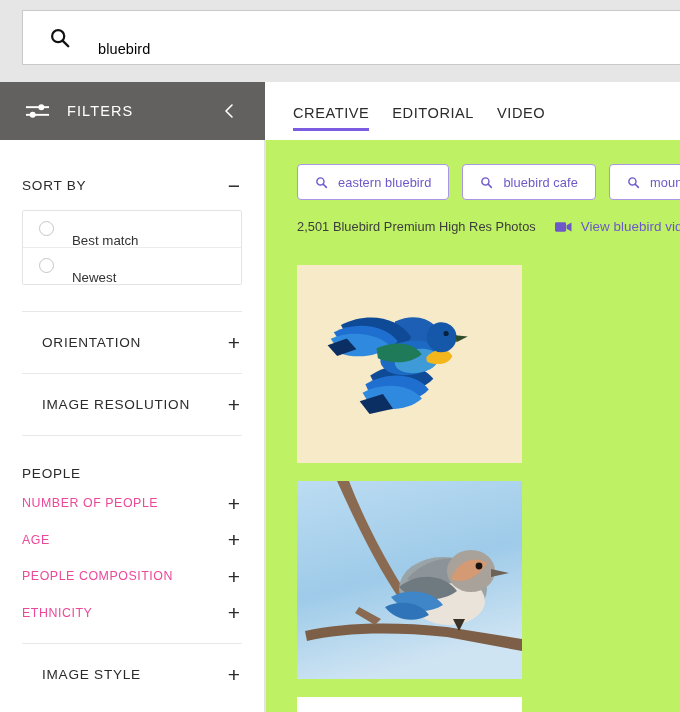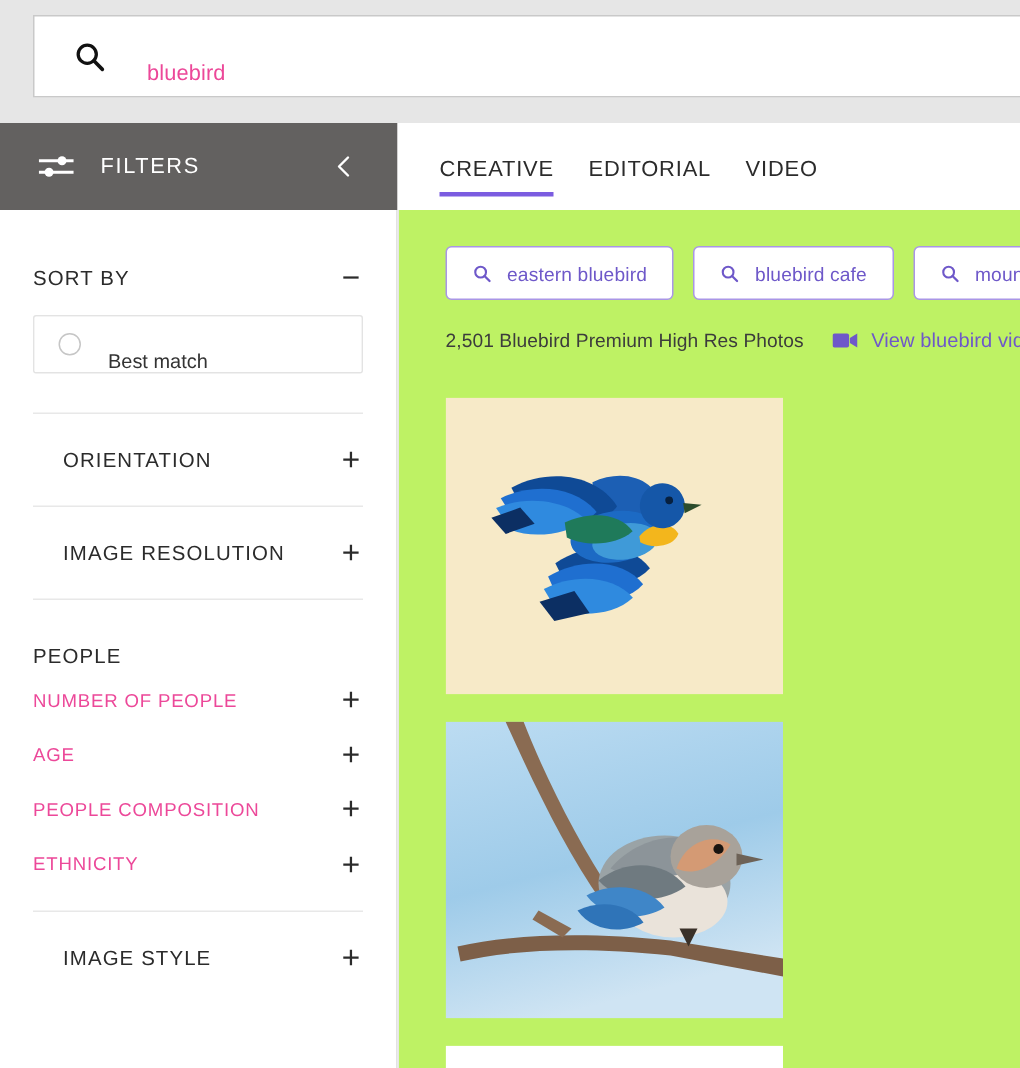--- a/index.html
+++ b/index.html
@@ -31,21 +31,21 @@
   }
   .search-icon {
     margin-left: 26px;
     width: 22px; height: 22px;
     flex: none;
     display: block;
   }
   .search-value {
     margin-left: 27px;
     font-size: 14.5px;
-    color: #ec4899;
+    color: #000000;
     letter-spacing: .1px;
     white-space: nowrap;
     margin-top: 23px;
   }
 
   
   .filters-bar {
     position: absolute;
     left: 0; top: 82px;
     width: 265px; height: 58px;
@@ -310,20 +310,24 @@
   <div class="sb-pad">
     <div class="sb-head">
       <span class="sb-head-title">SORT BY</span>
       <span class="sb-sign">−</span>
     </div>
 
     <div class="radio-group">
       <div class="radio-row">
         <span class="radio-dot"></span>
         <span class="radio-label">Best match</span>
+      </div>
+      <div class="radio-row">
+        <span class="radio-dot"></span>
+        <span class="radio-label">Newest</span>
       </div>
     </div>
   </div>
 
   <div style="height:26px"></div>
   <div class="sb-divider"></div>
 
   <div class="sb-pad">
     <div class="sb-section-row">
       <span class="sb-head-title">ORIENTATION</span>

